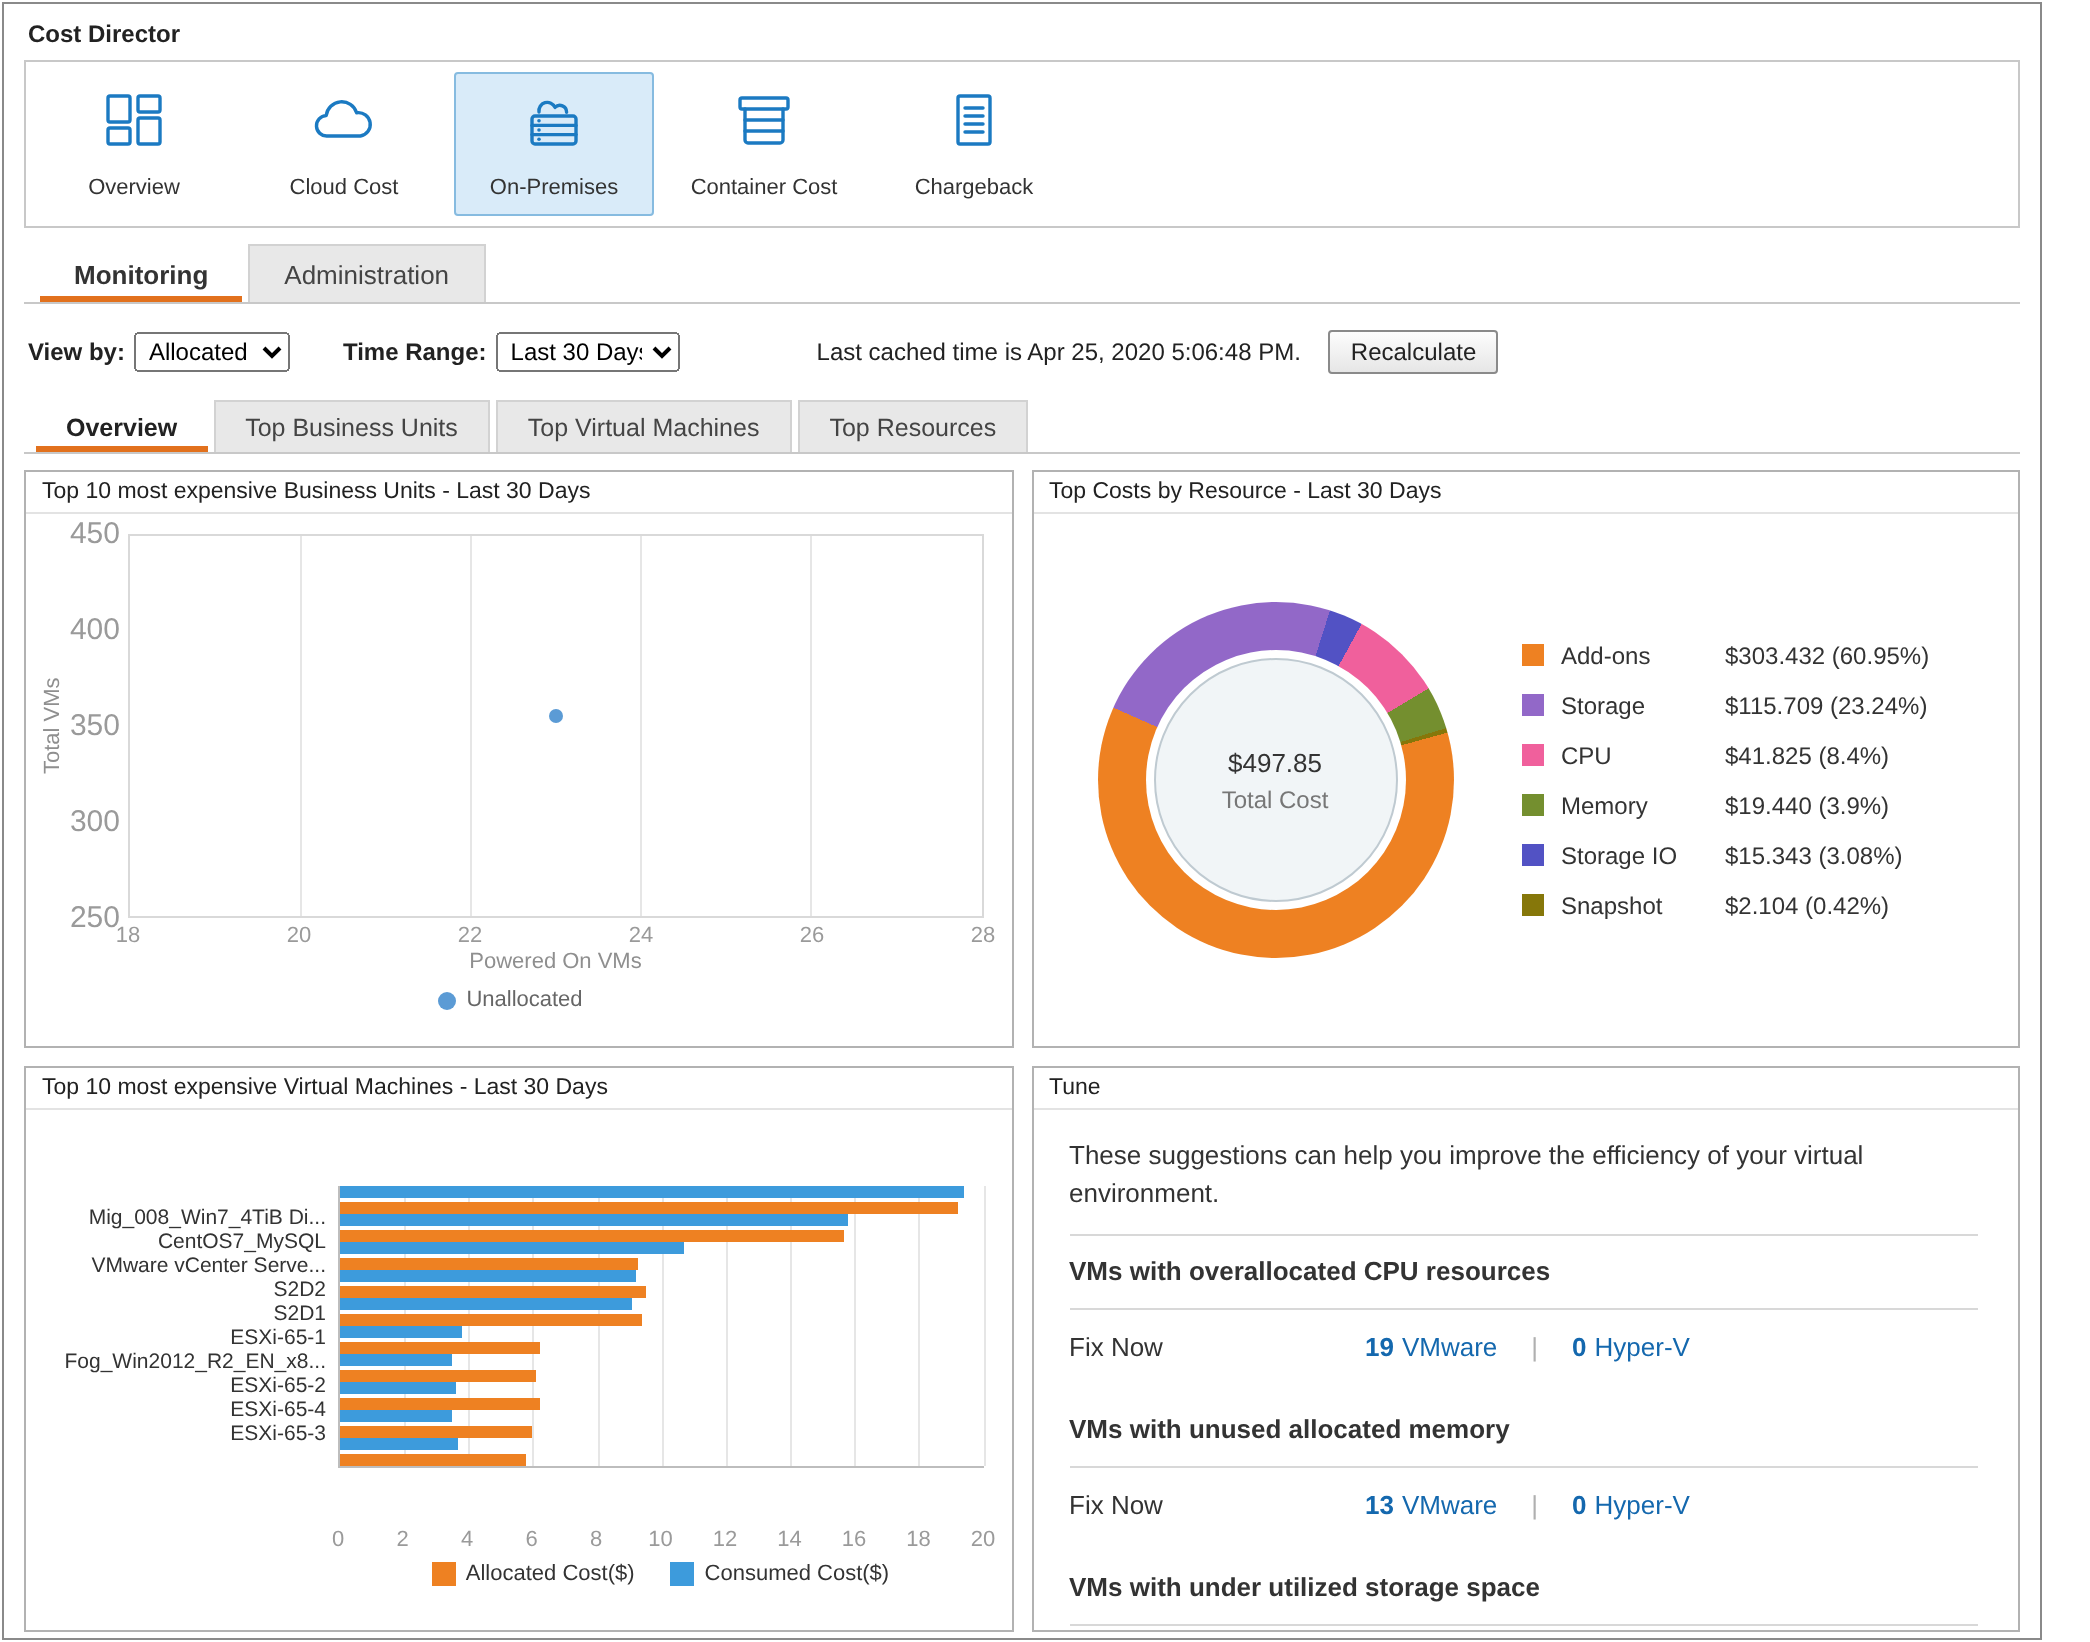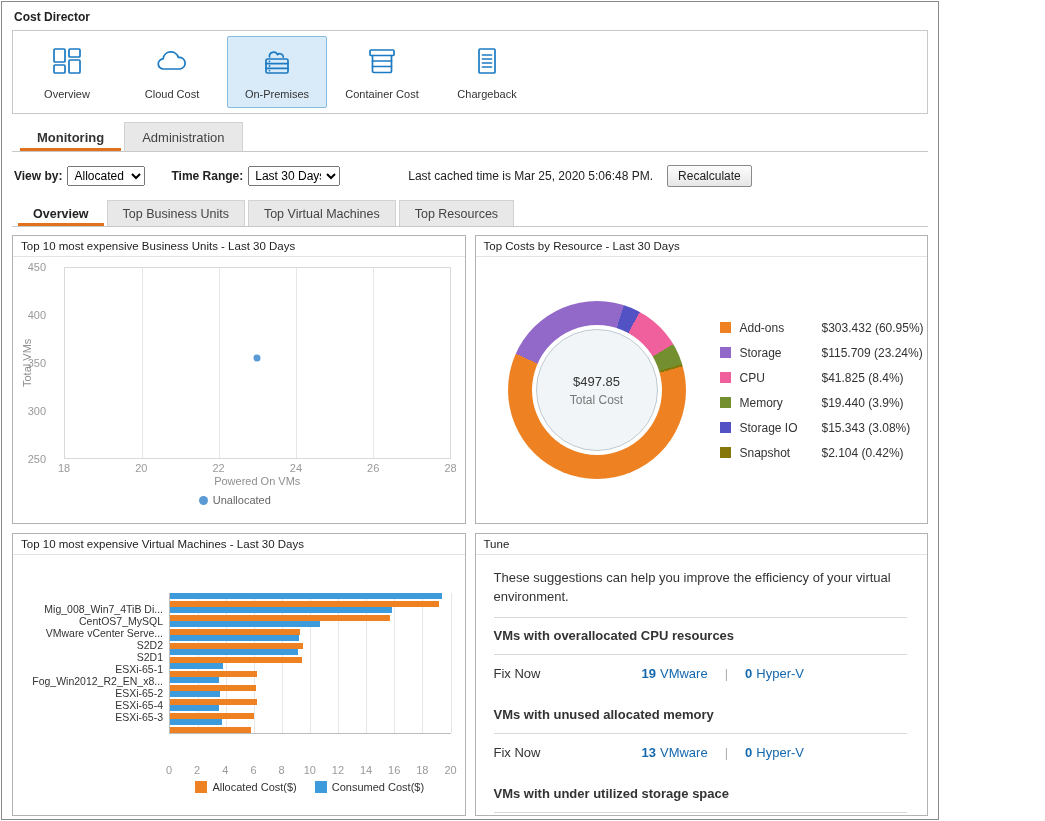--- a/index.html
+++ b/index.html
@@ -3,21 +3,21 @@
 <meta charset="utf-8">
 <style>
   * { box-sizing: border-box; margin: 0; padding: 0; }
   html,body { background:#fff; }
   body {
     width:1045px; height:821px;
     font-family:"Liberation Sans", sans-serif;
     color:#222;
   }
   .window {
-    width:938px; height:819px; margin:1px;
+    width:1020px; height:819px; margin:1px;
     border:1px solid #8a8a8a; background:#fff; overflow:hidden;
   }
   .app-title { padding:8px 0 6px 12px; font-size:12px; font-weight:bold; color:#222; }
 
   
   .icon-nav {
     margin:0 10px; border:1px solid #c8c8c8; height:84px;
     display:flex; align-items:stretch; padding:5px 4px; gap:5px; background:#fff;
   }
   .nav-tile {
@@ -69,21 +69,21 @@
   .panel { border:1px solid #b2b2b2; background:#fff; display:flex; flex-direction:column; overflow:hidden; }
   .panel-header { padding:4px 8px; font-size:11.5px; color:#222; border-bottom:1px solid #e3e3e3; flex:0 0 auto; }
   .panel-body { flex:1; position:relative; overflow:hidden; }
 
   
   .scatter-body { padding:10px 14px 0 6px; }
   .scatter-main { display:flex; height:192px; }
   .ylab { writing-mode:vertical-rl; transform:rotate(180deg); font-size:11px; color:#8f8f8f;
           display:flex; align-items:center; justify-content:center; width:15px; }
   .yaxis { width:30px; position:relative; }
-  .ytick { position:absolute; right:18px; transform:translateY(50%); font-size:11px; color:#9a9a9a; }
+  .ytick { position:absolute; right:4px; transform:translateY(50%); font-size:15px; color:#9a9a9a; }
   .plot { flex:1; position:relative; border:1px solid #d9d9d9; background:#fff; }
   .gridline-v { position:absolute; top:0; bottom:0; width:1px; background:#e6e6e6; }
   .dot { position:absolute; width:7px; height:7px; border-radius:50%; transform:translate(-50%,50%); }
   .xaxis-row { display:flex; height:16px; }
   .axis-spacer { width:45px; flex:0 0 auto; }
   .xaxis { flex:1; position:relative; }
   .xtick { position:absolute; transform:translateX(-50%); font-size:11px; color:#9a9a9a; top:3px; }
   .xlabel { text-align:center; font-size:11px; color:#8f8f8f; padding-left:45px; height:15px; }
   .chart-legend { display:flex; justify-content:center; align-items:center; gap:18px; padding-top:4px; }
   .legend-item { display:flex; align-items:center; gap:5px; }
@@ -200,21 +200,21 @@
       <select class="sel-viewby">
         <option>Allocated</option>
       </select>
     </div>
     <div class="filter-group">
       <span class="filter-label">Time Range:</span>
       <select class="sel-time">
         <option>Last 30 Days</option>
       </select>
     </div>
-    <span class="cache-text">Last cached time is Mar 25, 2020 5:06:48 PM.</span>
+    <span class="cache-text">Last cached time is Apr 25, 2020 5:06:48 PM.</span>
     <button class="recalc-btn">Recalculate</button>
   </div>
 
   <div class="subtab-strip">
       <div class="subtab active">Overview</div>
       <div class="subtab inactive">Top Business Units</div>
       <div class="subtab inactive">Top Virtual Machines</div>
       <div class="subtab inactive">Top Resources</div>
     </div>
 

